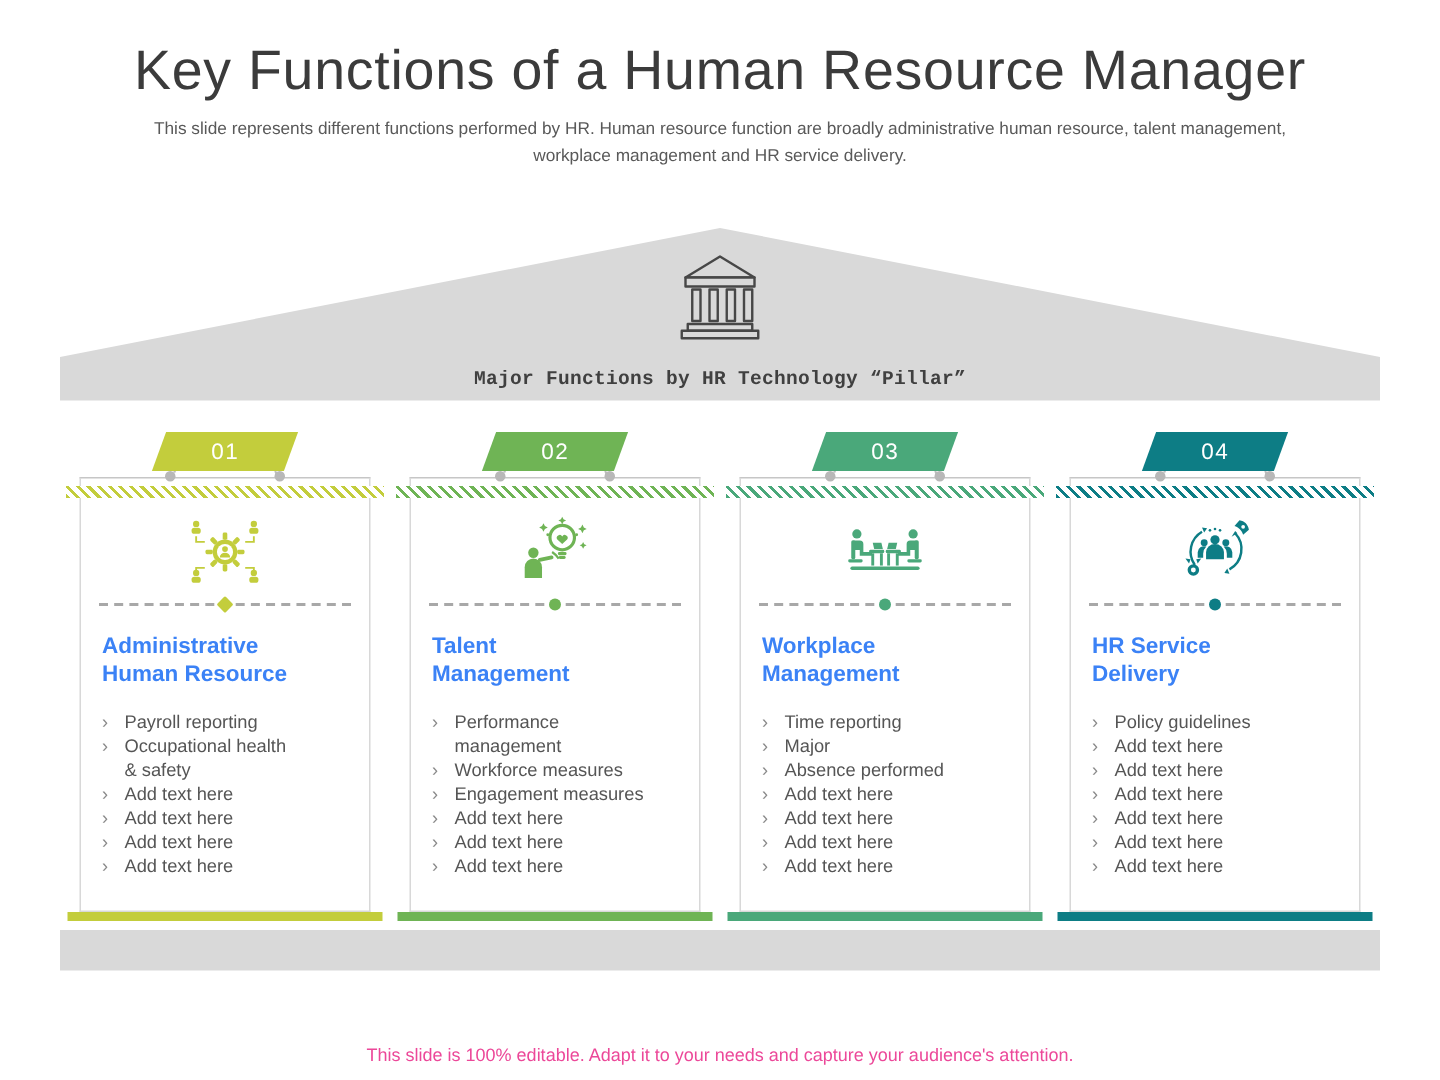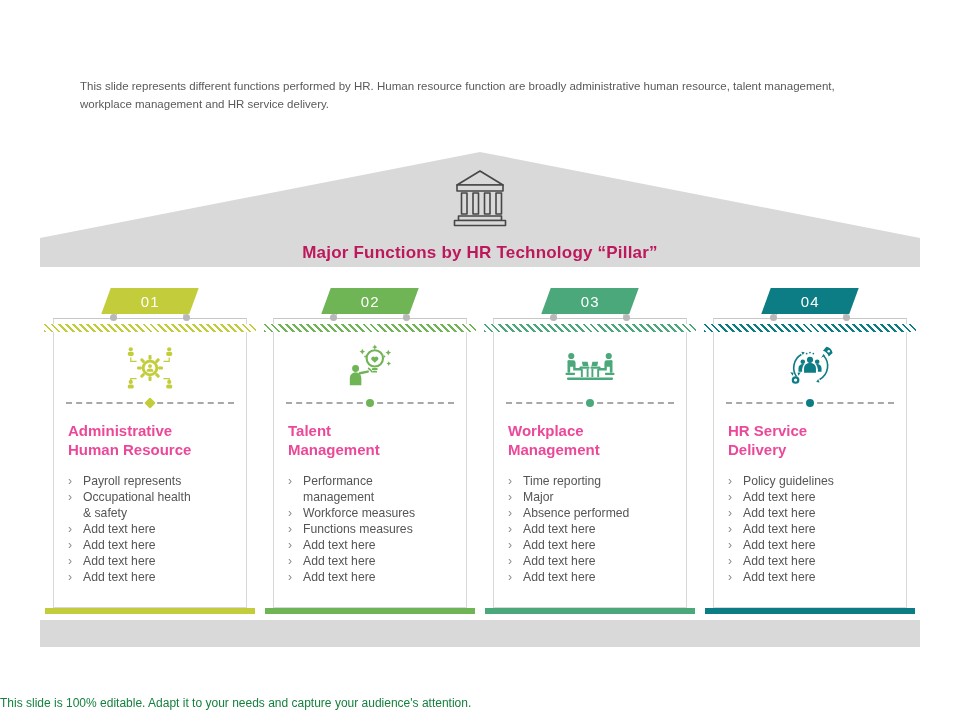--- a/index.html
+++ b/index.html
@@ -7,29 +7,29 @@
     position:relative; width:960px; height:720px; background:#ffffff;
     font-family:"Liberation Sans", sans-serif; overflow:hidden;
   }
   .page-title {
     position:absolute; top:26px; left:0; width:100%;
     text-align:center; font-size:37px; font-weight:400; letter-spacing:0.5px;
     color:#3b3b3b; margin:0;
   }
   .subtitle {
     position:absolute; top:78px; left:80px; width:800px;
-    text-align:left; font-size:11.5px; line-height:1.55; color:#595959; margin:0;
+    text-align:center; font-size:11.5px; line-height:1.55; color:#595959; margin:0;
   }
   .triangle-svg { position:absolute; left:40px; top:152px; width:880px; height:86px; display:block; }
   .bank-icon-svg { position:absolute; left:452px; top:168px; width:56px; height:60px; }
   .banner {
     position:absolute; left:40px; top:238px; width:880px; height:29px;
     background:#d9d9d9; display:flex; align-items:center; justify-content:center;
   }
-  .banner-text { font-size:17px; font-weight:bold; color:#be185d; letter-spacing:0.2px; }
+  .banner-text { font-size:13px; font-weight:bold; color:#404040; letter-spacing:0.2px;font-family:Liberation Mono, monospace; }
 
   .columns { position:absolute; left:40px; top:276px; width:880px; height:345px; display:flex; }
   .column { position:relative; width:220px; height:345px; color:var(--c); }
 
   .step-arc { position:absolute; left:68px; top:0; width:84px; height:46px; z-index:1; }
   .step-tab {
     position:absolute; left:66px; top:12px; width:88px; height:26px;
     background:var(--c); transform:skewX(-20deg); z-index:2;
     display:flex; align-items:center; justify-content:center;
   }
@@ -52,41 +52,42 @@
   }
   .icon-wrap { height:56px; margin-top:8px; display:flex; align-items:center; justify-content:center; }
   .func-icon { width:64px; height:50px; color:var(--c); }
   .divider { position:relative; margin:6px 12px 0 12px; border-top:2px dashed #a8a8a8; }
   .divider-dot {
     position:absolute; left:50%; top:-5px; margin-left:-4px;
     width:8px; height:8px; border-radius:50%; background:var(--c);
   }
   .column:nth-child(1) .divider-dot { border-radius:1px; transform:rotate(45deg); }
   .card-heading {
-    margin:18px 14px 0 14px; font-size:15px; font-weight:bold; color:#ec4899;
+    margin:18px 14px 0 14px; font-size:15px; font-weight:bold; color:#3b82f6;
     line-height:1.25; white-space:pre-line;
   }
   .bullets { margin:13px 8px 0 14px; padding:0; list-style:none; }
   .bullets li { display:flex; font-size:12.2px; line-height:16px; color:#555555; }
   .bullet-marker { width:15px; flex:0 0 15px; color:#8a8a8a; }
   .bullet-text { flex:1; white-space:pre-line; }
 
   .bottom-accent { position:absolute; left:5px; top:332px; width:210px; height:6px; background:var(--c); }
 
   .footer-bar { position:absolute; left:40px; top:620px; width:880px; height:27px; background:#d9d9d9; }
   .footer-note {
-    position:absolute; top:696px; left:0; width:100%; text-align:left;
-    font-size:12px; color:#15803d; margin:0;
+    position:absolute; top:696px; left:0; width:100%; text-align:center;
+    font-size:12px; color:#ec4899; margin:0;
   }
 </style>
 </head>
 <body>
 
 <div class="slide">
 
+  <h1 class="page-title">Key Functions of a Human Resource Manager</h1>
   <p class="subtitle">This slide represents different functions performed by HR. Human resource function are broadly administrative human resource, talent management, workplace management and HR service delivery.</p>
 
   <svg class="triangle-svg" viewBox="0 0 880 86" preserveAspectRatio="none">
     <polygon points="0,86 440,0 880,86" fill="#d9d9d9"></polygon>
   </svg>
 
   <svg class="bank-icon-svg" viewBox="0 0 56 60">
     <g stroke="#474747" stroke-width="1.6" fill="#d9d9d9" stroke-linejoin="round">
       <polygon points="28,3 51,17 5,17"></polygon>
       <rect x="5" y="17" width="46" height="6"></rect>
@@ -153,21 +154,21 @@
           </svg>
         </div>
         <div class="divider">
           <span class="divider-dot"></span>
         </div>
         <div class="card-heading">Administrative
 Human Resource</div>
         <ul class="bullets">
           <li>
               <span class="bullet-marker">›</span>
-              <span class="bullet-text">Payroll represents</span>
+              <span class="bullet-text">Payroll reporting</span>
             </li>
           <li>
               <span class="bullet-marker">›</span>
               <span class="bullet-text">Occupational health
 &amp; safety</span>
             </li>
           <li>
               <span class="bullet-marker">›</span>
               <span class="bullet-text">Add text here</span>
             </li>
@@ -231,21 +232,21 @@
               <span class="bullet-marker">›</span>
               <span class="bullet-text">Performance
 management</span>
             </li>
           <li>
               <span class="bullet-marker">›</span>
               <span class="bullet-text">Workforce measures</span>
             </li>
           <li>
               <span class="bullet-marker">›</span>
-              <span class="bullet-text">Functions measures</span>
+              <span class="bullet-text">Engagement measures</span>
             </li>
           <li>
               <span class="bullet-marker">›</span>
               <span class="bullet-text">Add text here</span>
             </li>
           <li>
               <span class="bullet-marker">›</span>
               <span class="bullet-text">Add text here</span>
             </li>
           <li>

